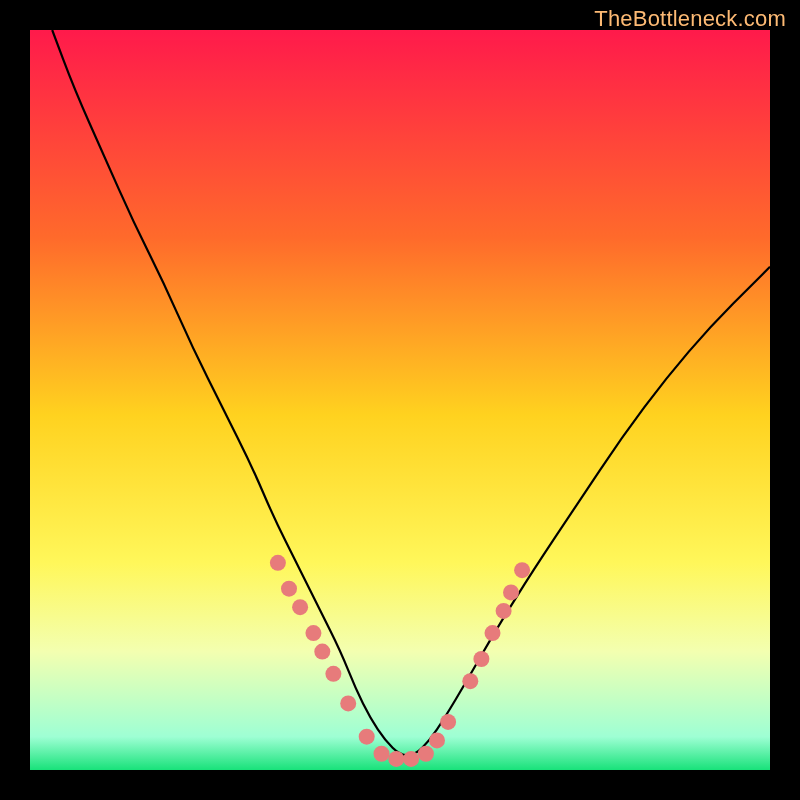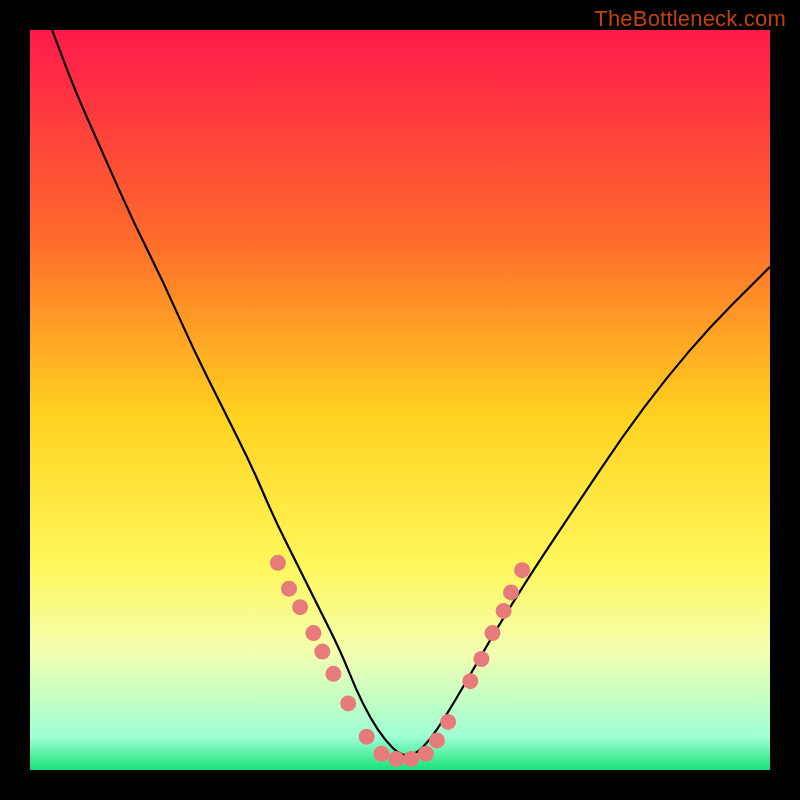--- a/index.html
+++ b/index.html
@@ -17,21 +17,21 @@
     width: 800px;
     height: 800px;
     background: #000;
   }
   .watermark {
     position: absolute;
     top: 6px;
     right: 14px;
     font-family: Arial, Helvetica, sans-serif;
     font-size: 22px;
-    color: #c2410c;
+    color: #fdba74;
     letter-spacing: 0.2px;
     z-index: 10;
   }
   .plot {
     position: absolute;
     top: 30px;
     left: 30px;
     width: 740px;
     height: 740px;
   }

